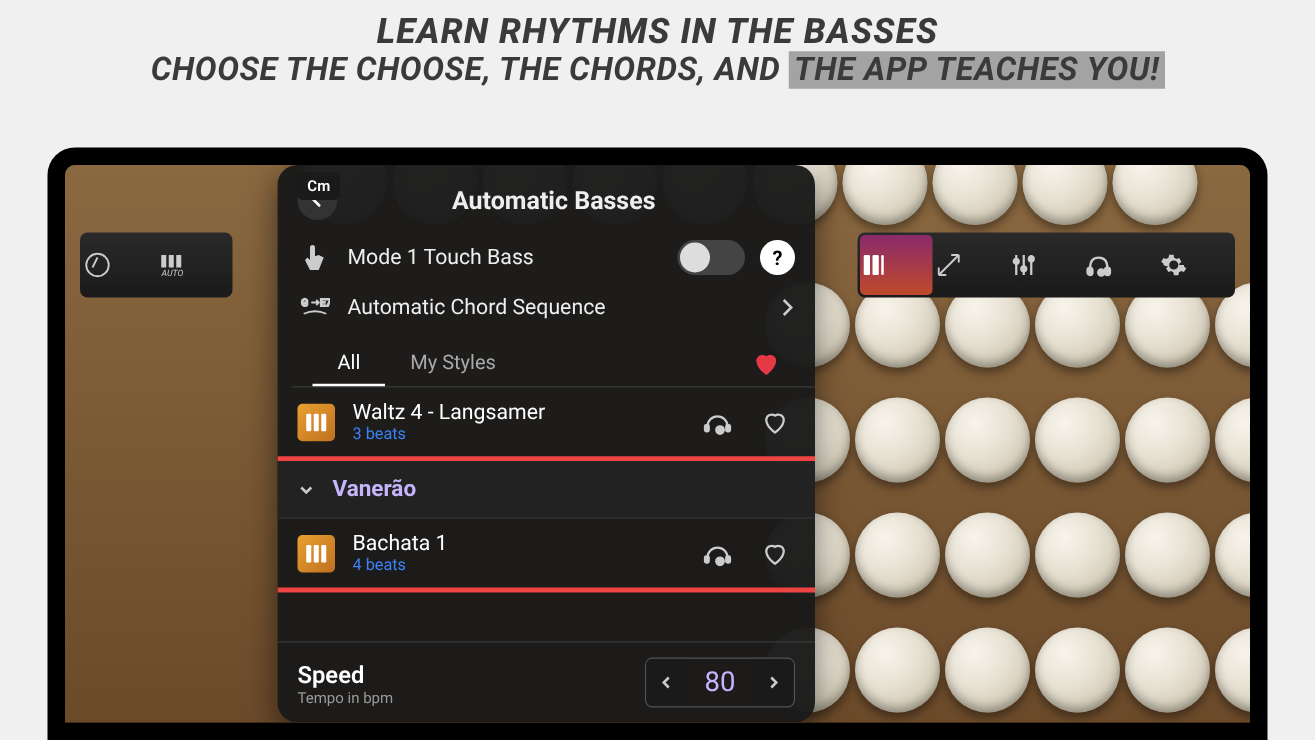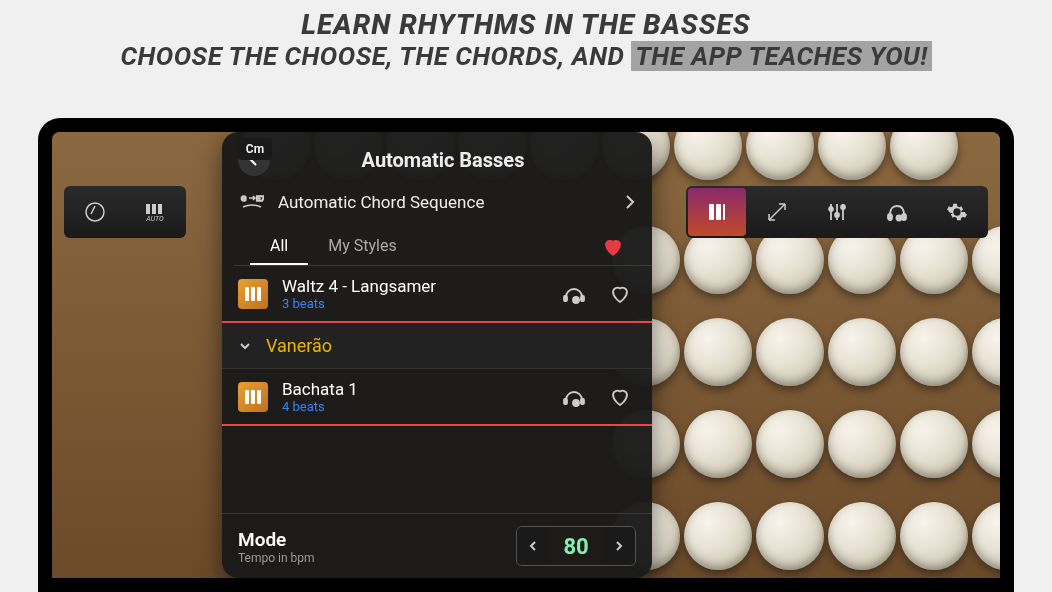--- a/index.html
+++ b/index.html
@@ -21,21 +21,21 @@
 .btn-row { display: flex; gap: 4px; position: absolute; }
 .abtn { width: 68px; height: 68px; border-radius: 50%; background: radial-gradient(circle at 35% 30%, #f8f4ec 0%, #e8e2d4 40%, #c0b8a0 100%); box-shadow: inset 0 -4px 8px rgba(0,0,0,0.3), 0 4px 8px rgba(0,0,0,0.4); flex-shrink: 0; }
 .row1 { top: -20px; left: 190px; }
 .row2 { top: 94px; left: 560px; }
 .row3 { top: 186px; left: 560px; }
 .row4 { top: 278px; left: 560px; }
 .row5 { top: 370px; left: 560px; }
 
 
 .toolbar { position: absolute; top: 50px; left: 12px; right: 12px; height: 60px; display: flex; align-items: center; gap: 8px; }
-.tool-btn { width: 58px; height: 48px; background: linear-gradient(180deg, #3a3a3a, #222); border: 1px solid #4a4a4a; border-radius: 6px; display: flex; align-items: center; justify-content: center; color: #ccc; font-size: 20px; font-style: italic; }
+.tool-btn { width: 58px; height: 48px; background: linear-gradient(180deg, #3a3a3a, #222); border: 1px solid #4a4a4a; border-radius: 6px; display: flex; align-items: center; color: #ccc; font-size: 20px; font-style: italic; }
 .tool-btn.active { background: linear-gradient(180deg, #8a2a6a, #c04a2a); }
 .tool-spacer { flex: 1; }
 .tool-group { display: flex; background: linear-gradient(180deg, #2a2a2a, #1a1a1a); border-radius: 6px; padding: 2px; gap: 2px; }
 .tool-group .tool-btn { background: transparent; border: none; }
 .tool-group .tool-btn.active { background: linear-gradient(180deg, #8a2a6a, #c04a2a); border-radius: 4px; }
 
 
 .panel { position: absolute; top: 0; left: 170px; width: 430px; bottom: 0; background: rgba(26,26,26,0.97); border-radius: 16px; padding: 12px 0 0; color: #eee; display: flex; flex-direction: column; box-shadow: 0 8px 24px rgba(0,0,0,0.5); }
 .panel-header { display: flex; align-items: center; padding: 0 16px 8px; gap: 12px; }
 .back-btn { width: 32px; height: 32px; border-radius: 50%; background: #333; display: flex; align-items: center; justify-content: center; color: #fff; font-size: 18px; }
@@ -48,40 +48,40 @@
 .toggle-knob { width: 24px; height: 24px; background: #ddd; border-radius: 50%; position: absolute; top: 2px; left: 2px; }
 .help-btn { width: 28px; height: 28px; border-radius: 50%; background: #fff; color: #000; display: flex; align-items: center; justify-content: center; font-weight: 700; font-size: 16px; }
 .chevron { color: #aaa; font-size: 20px; }
 
 .tabs { display: flex; align-items: center; padding: 8px 16px 0; border-bottom: 1px solid #3a3a3a; margin-left: 12px; }
 .tab { padding: 8px 20px; font-size: 16px; color: #aaa; border-bottom: 2px solid transparent; }
 .tab.active { color: #fff; border-bottom-color: #fff; }
 .tab-heart { margin-left: auto; color: #e63946; font-size: 22px; padding: 4px 12px; }
 
 .style-list { flex: 1; overflow: hidden; }
-.style-item { display: flex; align-items: center; padding: 10px 16px; gap: 14px; border-bottom: 2px solid #ef4444; }
+.style-item { display: flex; align-items: center; padding: 10px 16px; gap: 14px; border-bottom: 4px solid #ef4444; }
 .style-icon { width: 30px; height: 30px; background: linear-gradient(135deg, #e8a030, #c07020); border-radius: 4px; display: flex; align-items: center; justify-content: center; color: #fff; font-size: 14px; }
 .style-info { flex: 1; }
 .style-name { font-size: 17px; color: #fff; }
 .style-beats { font-size: 13px; color: #3b82f6; }
 .style-play { width: 32px; height: 32px; color: #ccc; font-size: 20px; display: flex; align-items: center; justify-content: center; }
 .style-fav { width: 32px; height: 32px; color: #ccc; font-size: 22px; display: flex; align-items: center; justify-content: center; }
 
 .group-header { display: flex; align-items: center; padding: 12px 16px; gap: 12px; background: #222; border-bottom: 1px solid #333; }
 .group-header.expanded { background: #333; }
 .group-chevron { font-size: 16px; color: #ccc; width: 16px; }
-.group-name { font-size: 18px; color: #eab308; }
+.group-name { font-size: 18px; color: #c4b5fd; font-weight: bold; }
 
 .speed-row { display: flex; align-items: center; padding: 12px 16px; border-top: 1px solid #3a3a3a; gap: 12px; }
 .speed-info { flex: 1; }
 .speed-label { font-size: 19px; color: #fff; font-weight: 600; }
 .speed-sub { font-size: 12px; color: #999; }
 .speed-stepper { display: flex; align-items: center; border: 1px solid #555; border-radius: 6px; overflow: hidden; }
 .stepper-btn { width: 32px; height: 38px; display: flex; align-items: center; justify-content: center; color: #ccc; font-size: 16px; background: #1a1a1a; }
-.stepper-val { width: 54px; text-align: center; font-size: 22px; color: #86efac; font-weight: 700; }
+.stepper-val { width: 54px; text-align: center; font-size: 22px; color: #c4b5fd; font-weight: 400; }
 
 
 .chord-badge { position: absolute; top: 6px; left: 186px; width: 34px; height: 22px; background: #1a1a1a; border-radius: 4px; color: #fff; font-size: 12px; display: flex; align-items: center; justify-content: center; font-weight: 600; z-index: 5; }
 
 svg { display: block; }
 </style>
 </head>
 <body>
 
 <div class="promo-header">
@@ -204,20 +204,32 @@
     <div class="panel">
       <div class="panel-header">
         <div class="back-btn">
           <svg width="16" height="16" viewBox="0 0 16 16" fill="none" stroke="#fff" stroke-width="2">
               <path d="M10 3 L5 8 L10 13"></path>
             </svg>
         </div>
         <div class="panel-title">Automatic Basses</div>
       </div>
 
+      <div class="mode-row">
+        <div class="mode-icon">
+          <svg width="20" height="24" viewBox="0 0 20 24" fill="#ccc">
+              <path d="M8 2a2 2 0 012 2v7l3-1 4 2-4 10H6l-4-8 2-2 2 2V4a2 2 0 012-2z"></path>
+            </svg>
+        </div>
+        <div class="mode-label">Mode 1 Touch Bass</div>
+        <div class="toggle">
+            <div class="toggle-knob"></div>
+          </div>
+        <div class="help-btn">?</div>
+      </div>
 
       <div class="mode-row">
         <div class="mode-icon">
           <svg width="24" height="18" viewBox="0 0 24 18" fill="none" stroke="#ccc" stroke-width="1.5">
               <text x="1" y="8" font-size="8" fill="#ccc">G</text>
               <path d="M9 5 L15 5 M13 3 L15 5 L13 7"></path>
               <text x="16" y="8" font-size="8" fill="#ccc">E7</text>
               <path d="M3 14 Q12 10 21 14"></path>
             </svg>
         </div>
@@ -302,21 +314,21 @@
           <div class="style-fav">
             <svg width="22" height="20" viewBox="0 0 22 20" fill="none" stroke="#ccc" stroke-width="1.8">
                 <path d="M11 18s-7-4.5-7-10.5a4.5 4.5 0 017-3 4.5 4.5 0 017 3C18 13.5 11 18 11 18z"></path>
               </svg>
           </div>
         </div>
       </div>
 
       <div class="speed-row">
         <div class="speed-info">
-          <div class="speed-label">Mode</div>
+          <div class="speed-label">Speed</div>
           <div class="speed-sub">Tempo in bpm</div>
         </div>
         <div class="speed-stepper">
           <div class="stepper-btn">
             <svg width="10" height="14" viewBox="0 0 10 14" fill="none" stroke="#ccc" stroke-width="2">
                 <path d="M7 3 L3 7 L7 11"></path>
               </svg>
           </div>
           <div class="stepper-val">80</div>
           <div class="stepper-btn">

